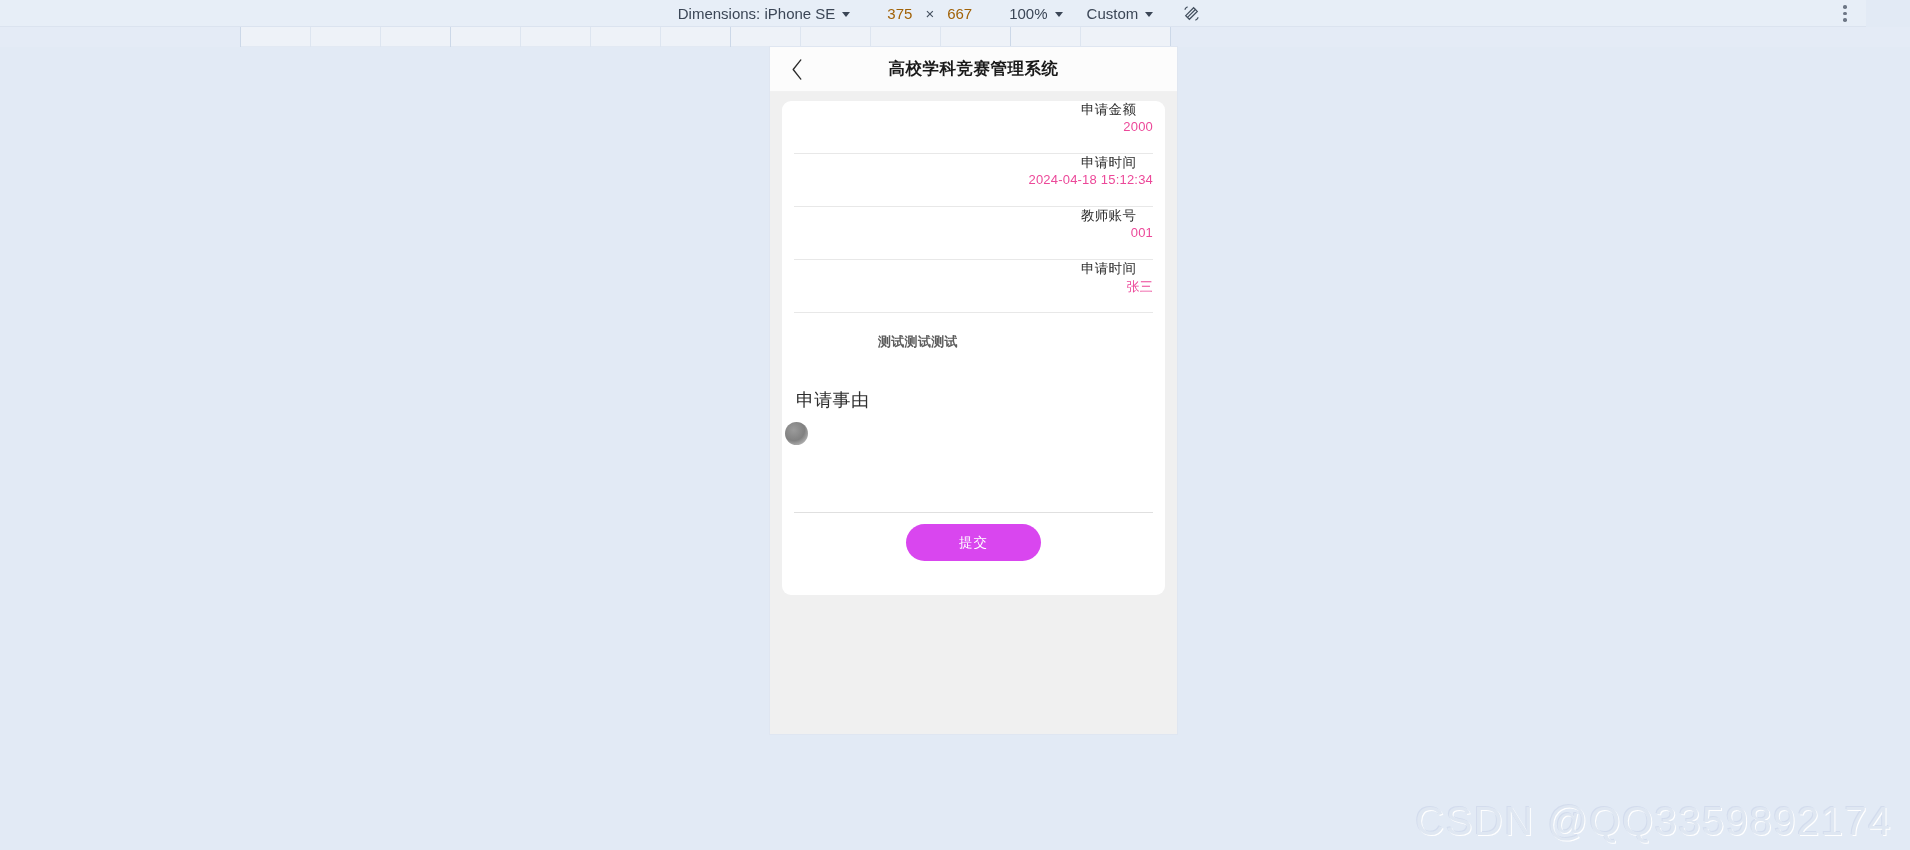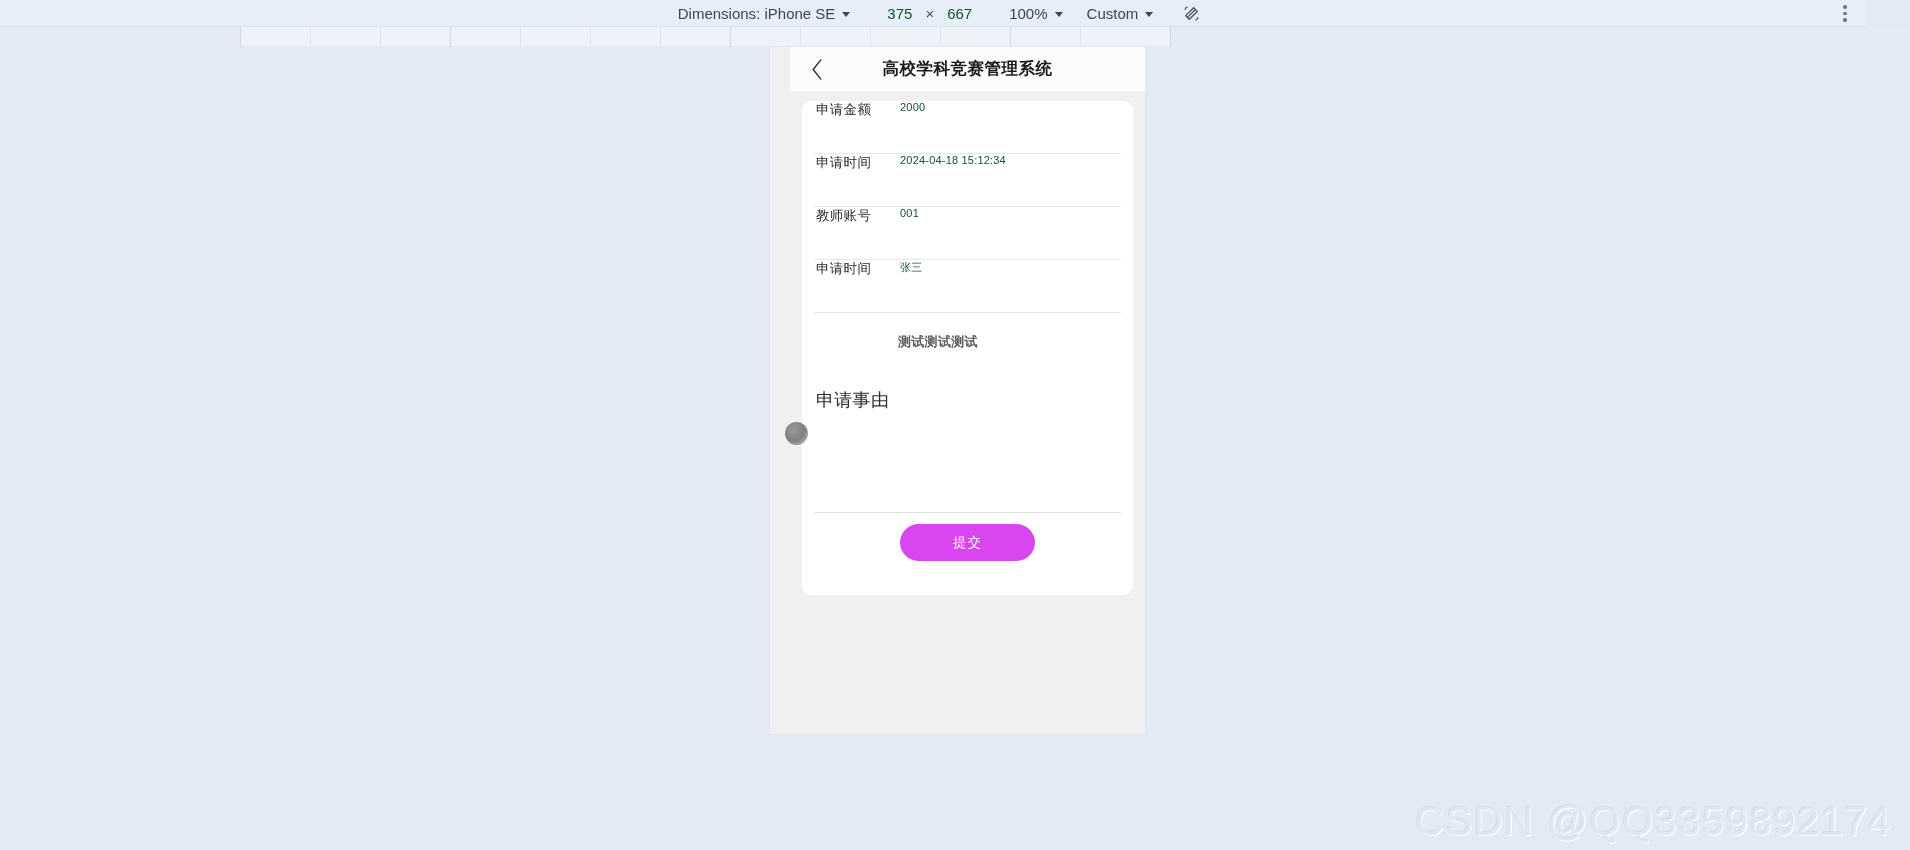--- a/index.html
+++ b/index.html
@@ -54,21 +54,21 @@
     border-top: 5.5px solid #3b4656;
     margin-left: 2px;
     position: relative;
     top: 1px;
   }
 
   .tb-sep { width: 16px; }
 
   .tb-dim-num {
     font-size: 15px;
-    color: #14532d;
+    color: #a16207;
     padding: 1px 9px;
   }
 
   .tb-times {
     font-size: 15px;
     color: #45505f;
     padding: 0 4px;
   }
 
   #rotate-icon {
@@ -121,26 +121,25 @@
     background: #e4ebf6;
   }
   #ruler-left-pad { left: 0; width: 240px; }
   #ruler-right-pad { right: 0; width: 740px; }
 
   
   #phone-viewport {
     position: absolute;
     left: 770px;
     top: 47px;
-    width: 375px;
+    width: 407px;
     height: 687px;
     background: #f0f0f0;
     box-shadow: 0 0 0 1px #dfe6f1;
     overflow: hidden;
-    padding-left: 20px;
   }
 
   
   #app-header {
     position: relative;
     height: 45px;
     background: #fcfcfc;
     display: flex;
     align-items: center;
     border-bottom: 1px solid #f1f1f1;
@@ -171,37 +170,38 @@
     margin: 9px 12px 0 12px;
     background: #ffffff;
     border-radius: 9px;
     padding: 0 12px;
     height: 494px;
     position: relative;
   }
 
   .form-row {
     display: flex;
-    align-items: flex-start;
+    align-items: flex-end;
     height: 53px;
     border-bottom: 1px solid #e8e8e8;
     padding-left: 2px;
+    flex-direction: column;
   }
 
   .form-label {
     font-size: 13.5px;
     color: #2e2e2e;
     width: 72px;
     flex: none;
     letter-spacing: 0.3px;
   }
 
   .form-value {
-    font-size: 11px;
-    color: #14532d;
+    font-size: 13px;
+    color: #ec4899;
     padding-left: 12px;
     letter-spacing: 0.2px;
   }
 
   
   #reason-block {
     position: relative;
     height: 200px;
     border-bottom: 1px solid #e0e0e0;
   }

